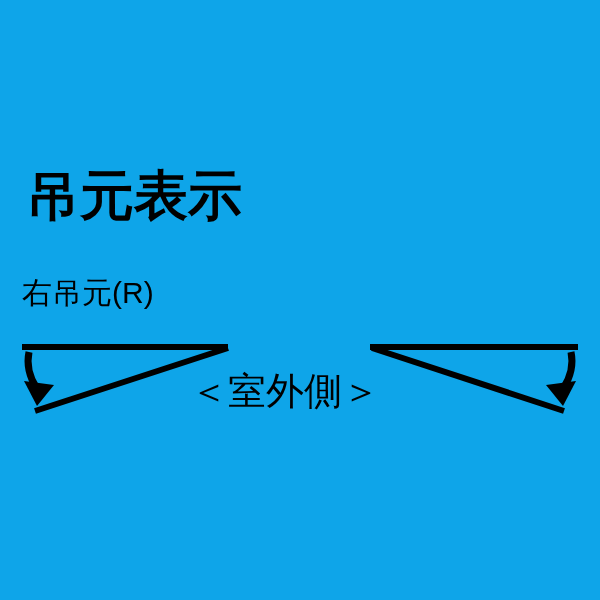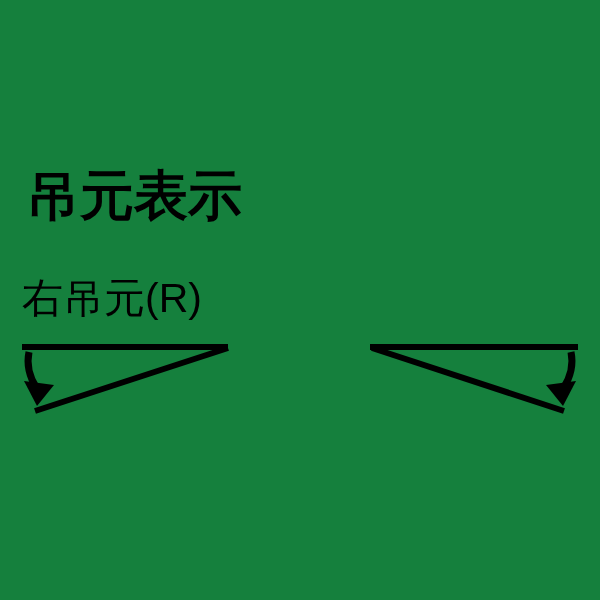--- a/index.html
+++ b/index.html
@@ -8,42 +8,42 @@
     padding: 0;
     background: #ffffff;
   }
   body {
     font-family: "Liberation Sans", "DejaVu Sans", sans-serif;
   }
   #canvas {
     position: relative;
     width: 600px;
     height: 600px;
-    background: #15803d;
+    background: #0ea5e9;
     overflow: hidden;
   }
 
   
   #title {
     position: absolute;
     left: 26px;
     top: 168px;
     font-size: 54px;
     font-weight: 700;
     line-height: 1.0;
     letter-spacing: 0px;
     color: #000000;
     white-space: nowrap;
   }
 
   
   .side-label {
     position: absolute;
     top: 278px;
-    font-size: 41px;
+    font-size: 30px;
     font-weight: 400;
     line-height: 1.0;
     color: #000000;
     white-space: nowrap;
   }
   #label-right-hinge { left: 22px; }
   #label-left-hinge  { left: 358px; }
 
   
   #outside-caption {
@@ -84,20 +84,21 @@
 </head>
 <body>
 
 <div id="canvas">
 
   <div id="title">吊元表示</div>
 
   <div class="side-label" id="label-right-hinge">右吊元(R)</div>
 
 
+  <div id="outside-caption">＜室外側＞</div>
 
   <svg id="diagram-svg" viewBox="0 0 600 600">
 
     <g>
 
       <line class="stroke-line" x1="22" y1="347" x2="228" y2="347" stroke-width="6"></line>
 
       <line class="stroke-line" x1="228" y1="348" x2="35" y2="411" stroke-width="6"></line>
 
       <path class="arrow-curve" d="M 29 352 C 26 366, 30 378, 37 389" stroke-width="7"></path>

